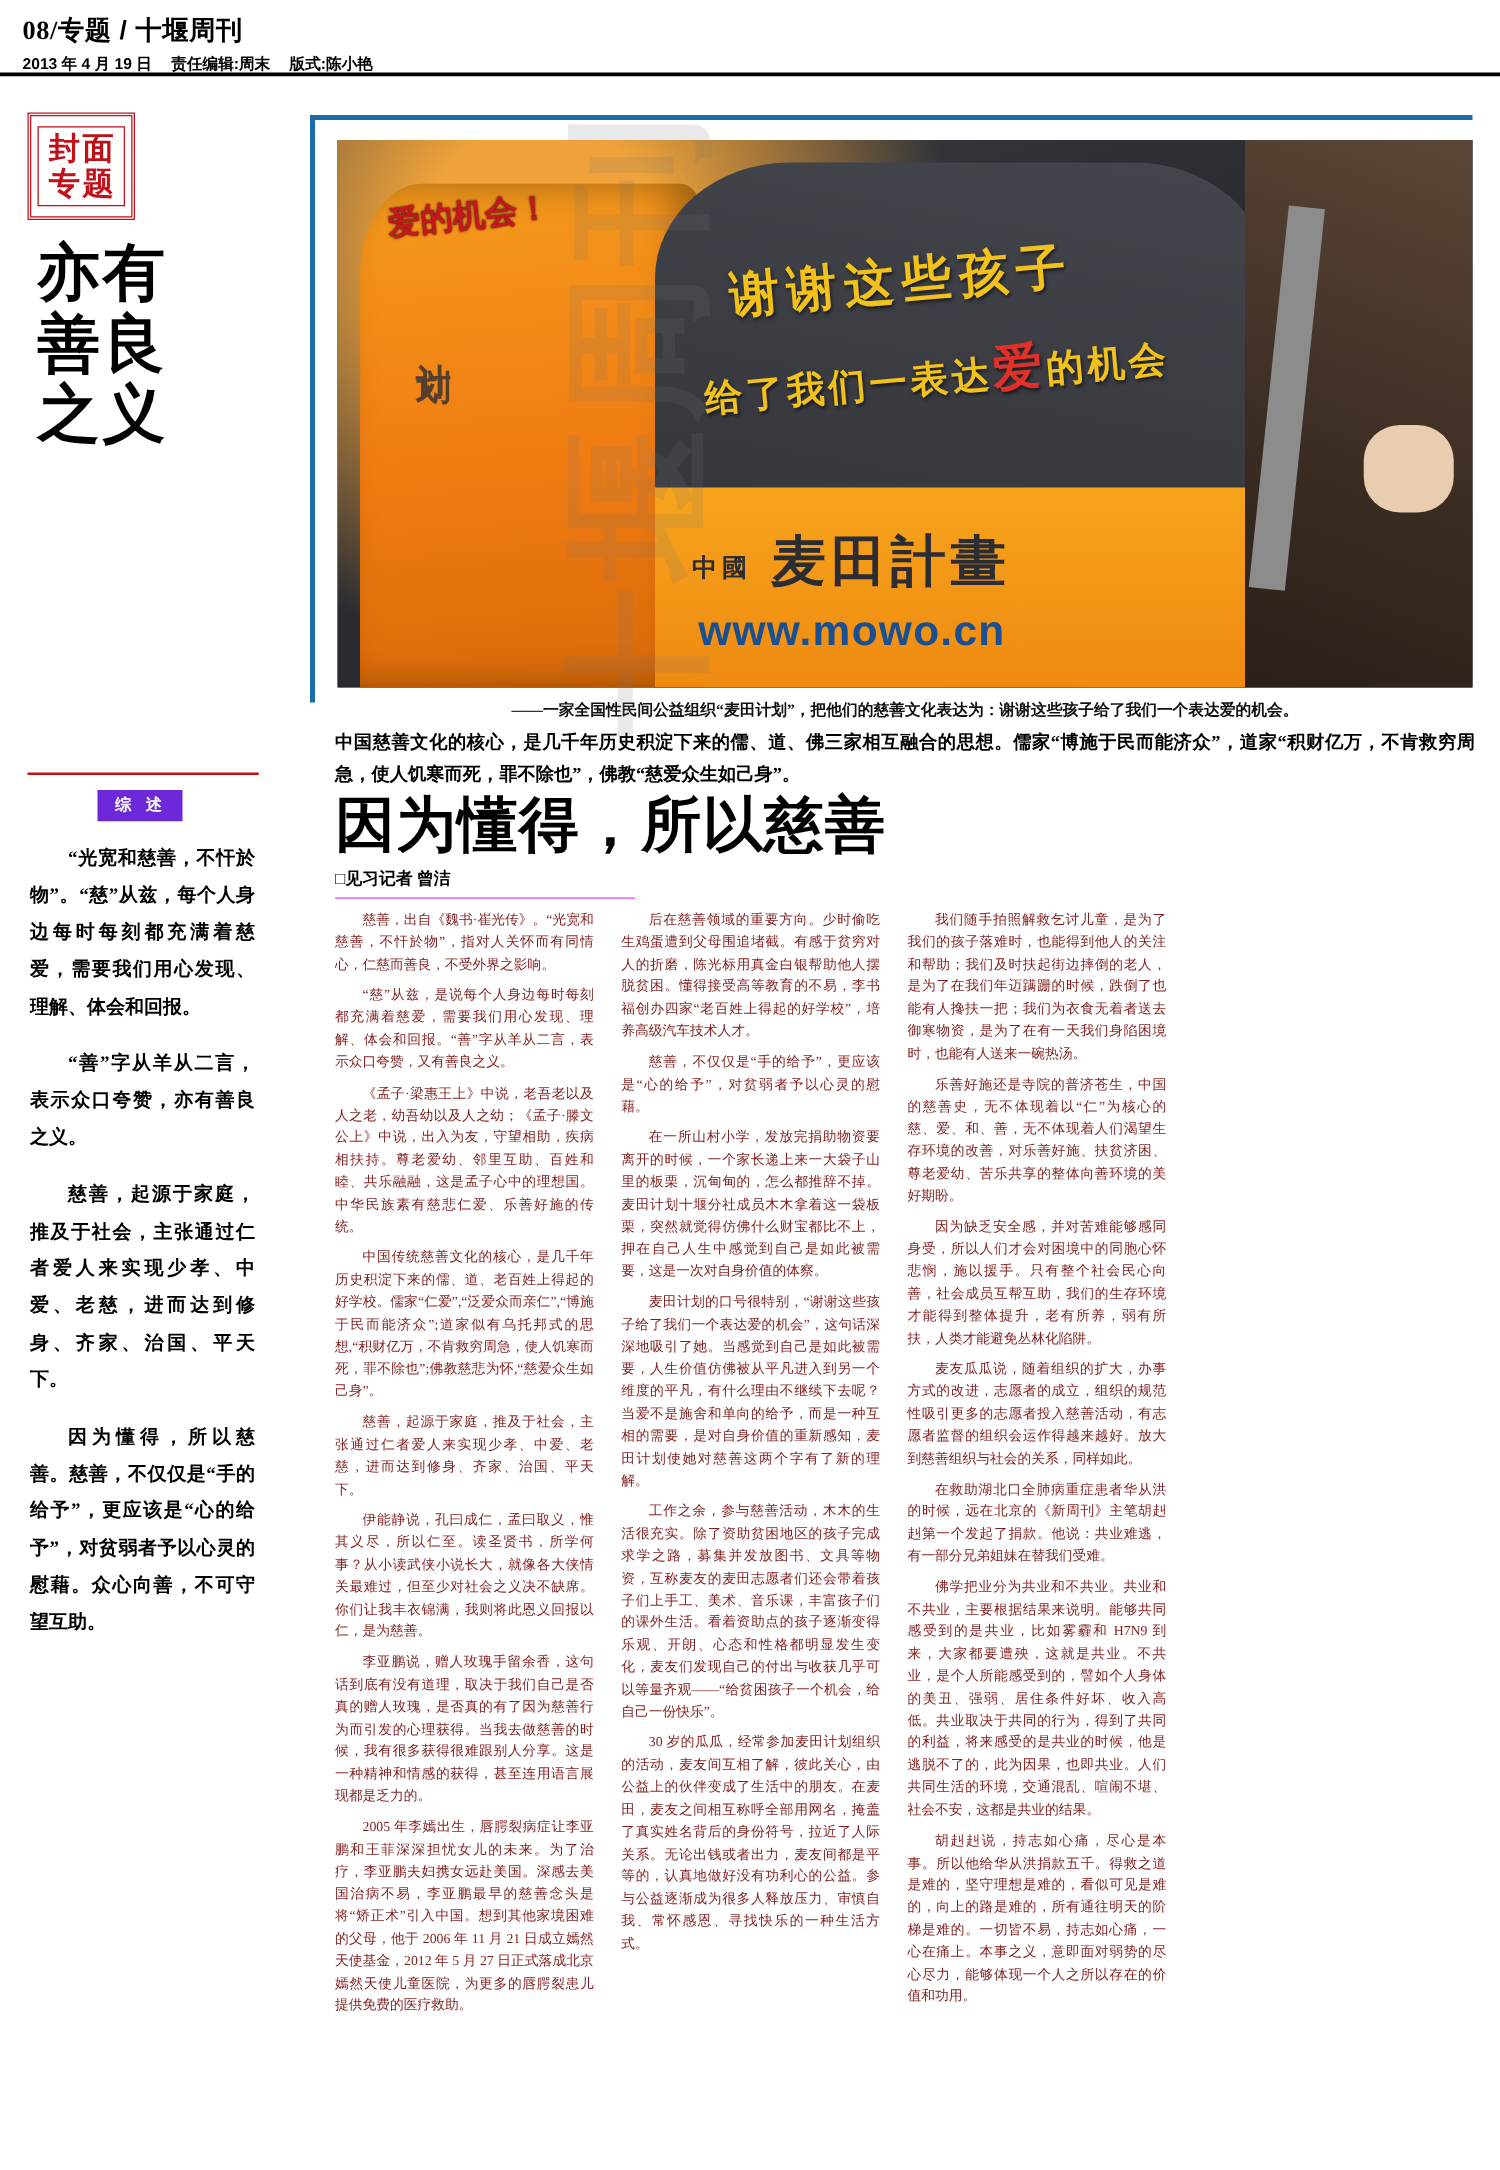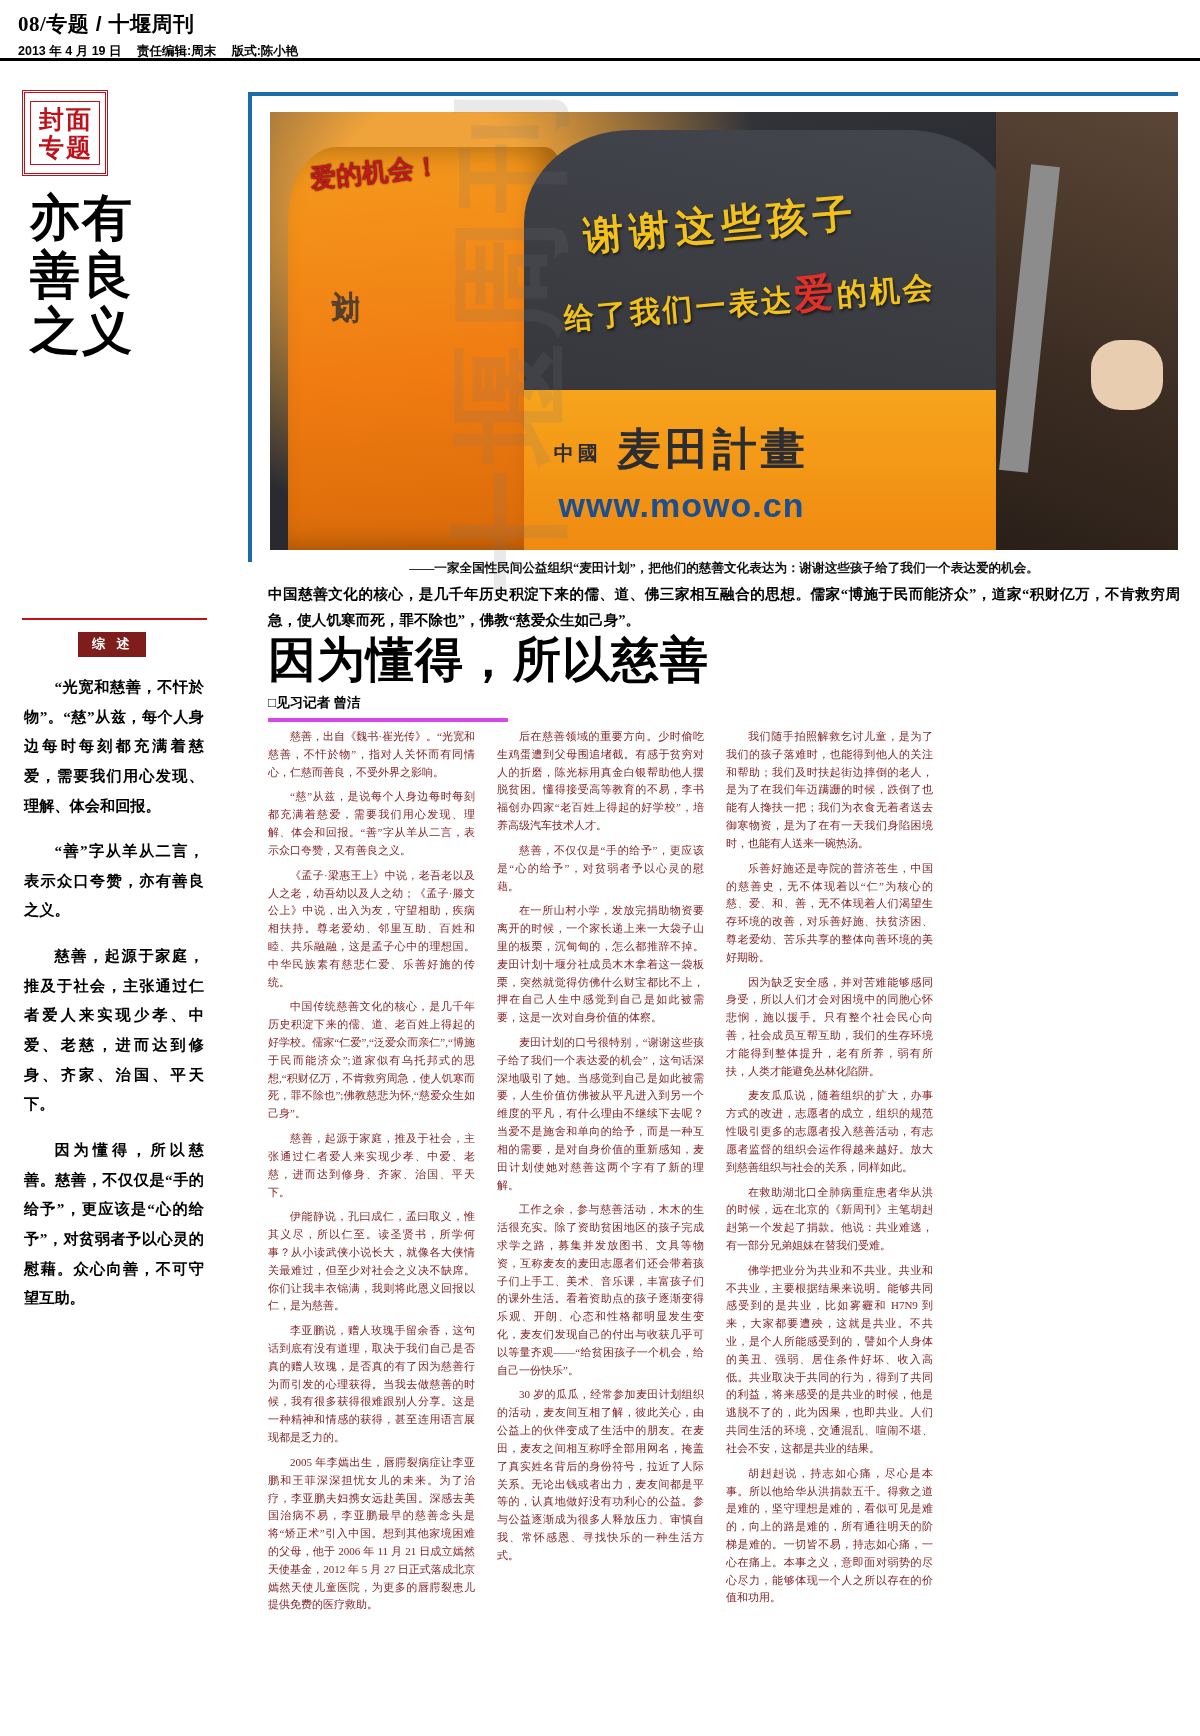--- a/index.html
+++ b/index.html
@@ -102,21 +102,21 @@
     left: 22px;
     top: 618px;
     width: 185px;
     height: 2px;
     background: #c0111a;
   }
   .zongshu {
     position: absolute;
     left: 78px;
     top: 632px;
-    background: #7f1d1d;
+    background: #6d28d9;
     color: #fff;
     font-size: 13px;
     font-weight: bold;
     letter-spacing: 4px;
     padding: 3px 12px 4px 14px;
     font-family: "Liberation Sans", sans-serif;
   }
 
   .lead {
     position: absolute;
@@ -298,21 +298,21 @@
 
   .byline {
     position: absolute;
     left: 268px;
     top: 694px;
     width: 240px;
     font-size: 13.5px;
     font-weight: bold;
     color: #000;
     padding-bottom: 6px;
-    border-bottom: 4px solid #d946ef;
+    border-bottom: 1px solid #d946ef;
   }
 
   
   .cols {
     position: absolute;
     left: 268px;
     top: 728px;
     width: 912px;
     height: 990px;
     display: flex;

